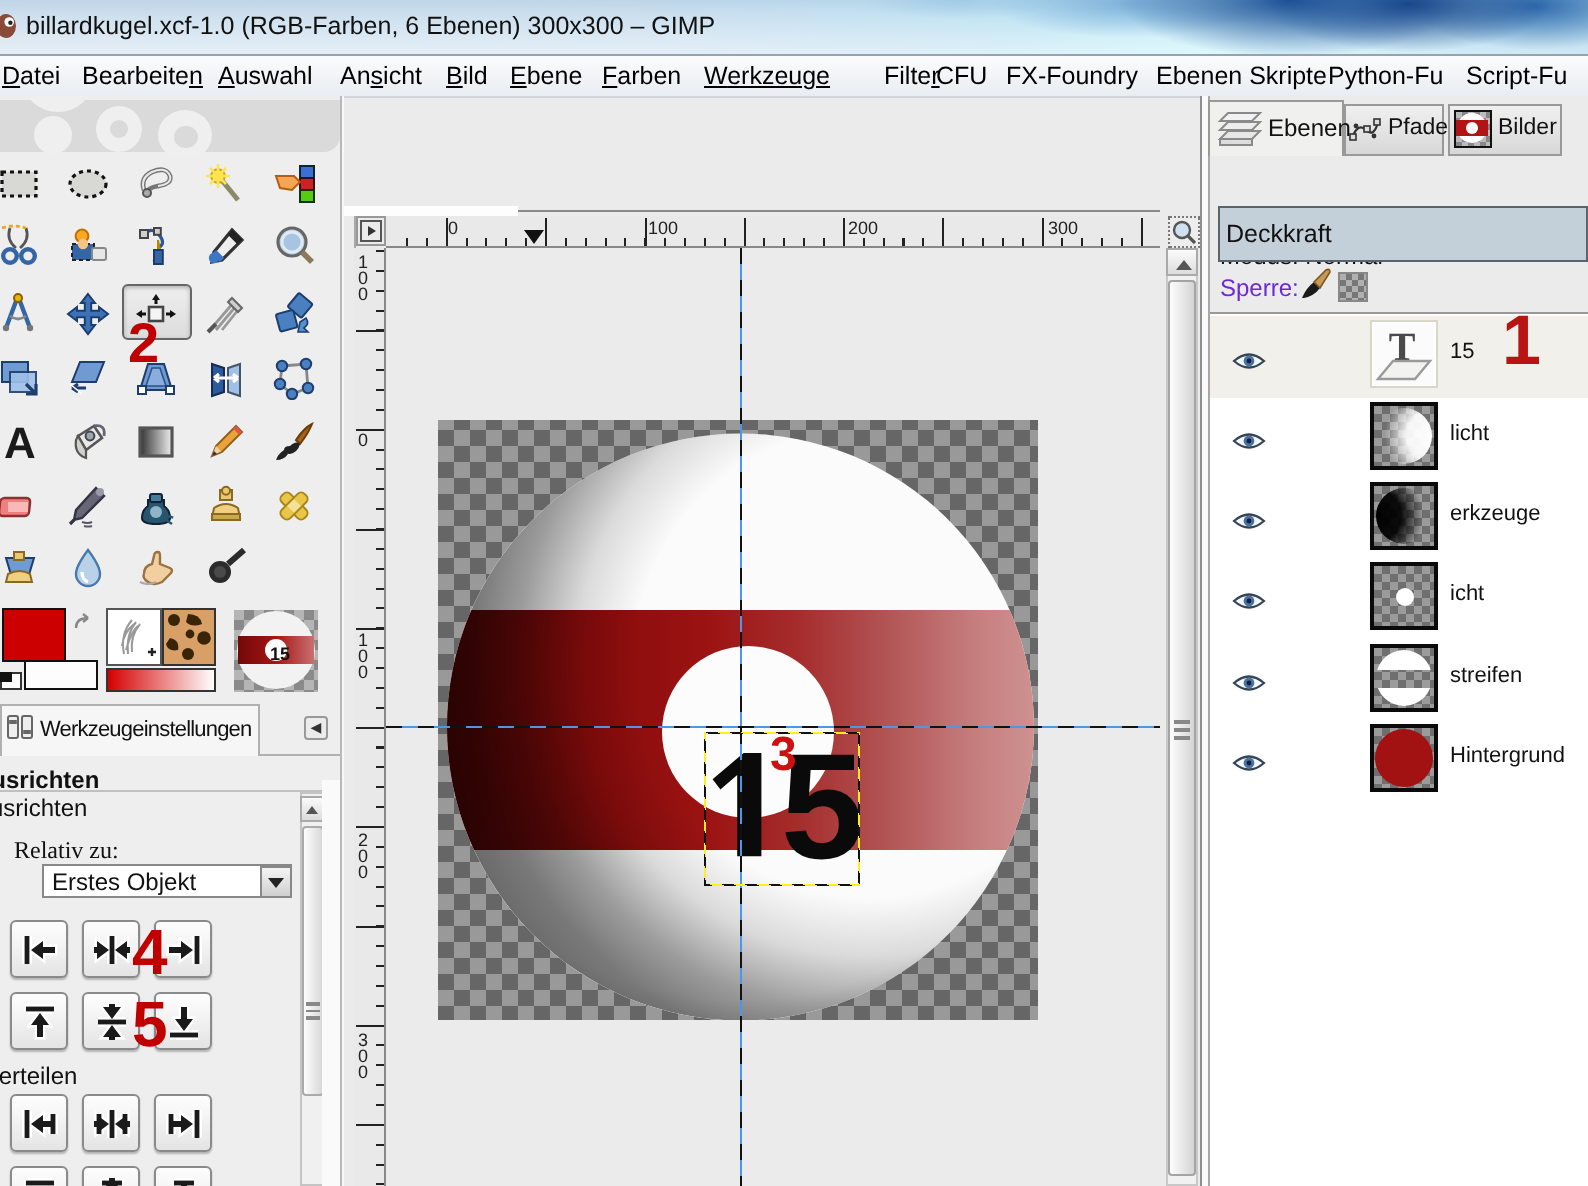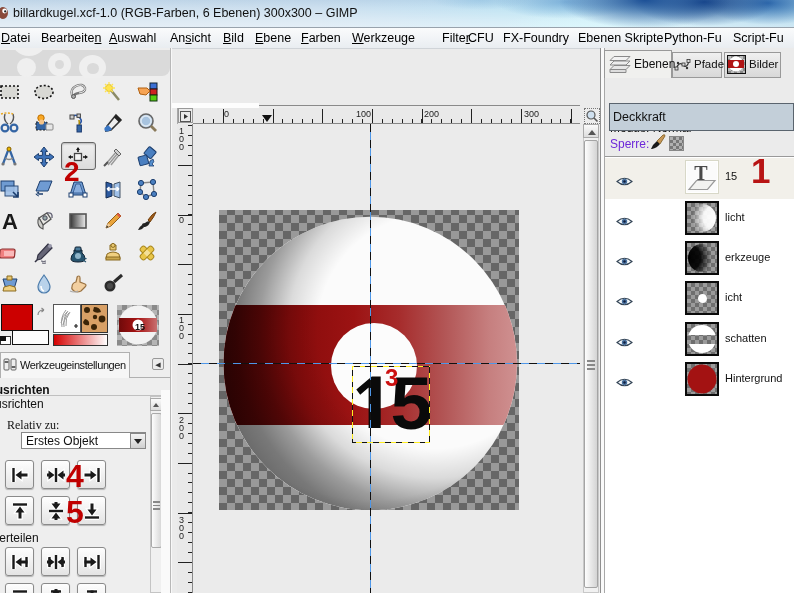--- a/index.html
+++ b/index.html
@@ -14,21 +14,21 @@
     </svg></div>
 <div style="position:absolute;left:13px;top:6px;width:560px;height:17px;font-size:12.5px;color:#111;">billardkugel.xcf-1.0 (RGB-Farben, 6 Ebenen) 300x300 – GIMP</div>
 <div style="position:absolute;left:0px;top:28px;width:794px;height:21px;background:linear-gradient(#fafbfc,#e9edf1);border-bottom:1px solid #d0d4d8;"></div>
 <div class="mi" style="left:1px;top:31px;"><u>D</u>atei</div>
 <div class="mi" style="left:41px;top:31px;">Bearbeite<u>n</u></div>
 <div class="mi" style="left:109px;top:31px;"><u>A</u>uswahl</div>
 <div class="mi" style="left:170px;top:31px;">An<u>s</u>icht</div>
 <div class="mi" style="left:223px;top:31px;"><u>B</u>ild</div>
 <div class="mi" style="left:255px;top:31px;"><u>E</u>bene</div>
 <div class="mi" style="left:301px;top:31px;"><u>F</u>arben</div>
-<div class="mi" style="left:352px;top:31px;"><u>W</u>erkzeuge</div>
+<div class="mi" style="left:352px;top:31px;text-decoration:underline;"><u>W</u>erkzeuge</div>
 <div class="mi" style="left:442px;top:31px;">Filte<u>r</u></div>
 <div class="mi" style="left:468px;top:31px;">CFU</div>
 <div class="mi" style="left:503px;top:31px;">FX-Foundry</div>
 <div class="mi" style="left:578px;top:31px;">Ebenen Skripte</div>
 <div class="mi" style="left:664px;top:31px;">Python-Fu</div>
 <div class="mi" style="left:733px;top:31px;">Script-Fu</div>
 <div style="position:absolute;left:0px;top:48px;width:170px;height:545px;background:#eeeeee;"></div>
 <div style="position:absolute;left:0px;top:48px;width:170px;height:30px;overflow:hidden;">
     <div style="position:absolute;left:0;top:0;width:170px;height:30px;">
       <div style="position:absolute;left:0px;top:2px;width:170px;height:26px;background:#dadada;border-radius:0 0 8px 0;"></div>
@@ -419,21 +419,21 @@
 <div style="position:absolute;left:171px;top:48px;width:1px;height:545px;background:#f8f8f8;"></div>
 <div style="position:absolute;left:177px;top:104px;width:1px;height:489px;background:#a8a8a8;"></div>
 <div style="position:absolute;left:172px;top:103px;width:87px;height:5px;background:#fdfdfd;"></div>
 <div style="position:absolute;left:259px;top:104.5px;width:321px;height:1.5px;background:#8a8a8a;"></div>
 <div style="position:absolute;left:178px;top:108px;width:15px;height:15px;background:#ebebeb;border:1px solid #999;"><svg width="13" height="13" viewBox="0 0 13 13">
       <rect x="1.5" y="1.5" width="10" height="10" fill="none" stroke="#555"></rect>
       <path d="M5 4 L9 6.5 L5 9 Z" fill="#333"></path>
     </svg></div>
 <div style="position:absolute;left:193px;top:108px;width:387px;height:16px;background:#e9e9e9;border-bottom:1px solid #888;background-image:repeating-linear-gradient(90deg, #222 0 1px, transparent 1px 49.65px),repeating-linear-gradient(90deg, #222 0 1px, transparent 1px 9.93px);background-size:387px 14px,387px 4px;background-repeat:no-repeat;background-position:29.50px 1px,9.64px 11px;"></div>
 <div style="position:absolute;left:224.0px;top:108.5px;width:30px;height:9px;font-size:9px;color:#222;">0</div>
-<div style="position:absolute;left:324.0px;top:108.5px;width:30px;height:9px;font-size:9px;color:#222;margin-left:32px;">100</div>
+<div style="position:absolute;left:324.0px;top:108.5px;width:30px;height:9px;font-size:9px;color:#222;">100</div>
 <div style="position:absolute;left:424.0px;top:108.5px;width:30px;height:9px;font-size:9px;color:#222;">200</div>
 <div style="position:absolute;left:524.0px;top:108.5px;width:30px;height:9px;font-size:9px;color:#222;">300</div>
 <div style="position:absolute;left:261.5px;top:115px;width:0px;height:0px;border-left:5px solid transparent;border-right:5px solid transparent;border-top:7px solid #111;"></div>
 <div style="position:absolute;left:177px;top:124px;width:16px;height:469px;background:#e9e9e9;border-right:1px solid #888;background-image:repeating-linear-gradient(180deg, #222 0 1px, transparent 1px 49.65px),repeating-linear-gradient(180deg, #222 0 1px, transparent 1px 9.93px);background-size:14px 469px,4px 469px;background-repeat:no-repeat;background-position:1px 40.85px,11px 1.13px;"></div>
 <div style="position:absolute;left:179px;top:126.5px;width:8px;height:30px;font-size:9px;line-height:8px;color:#222;">1<br>0<br>0</div>
 <div style="position:absolute;left:179px;top:216.0px;width:8px;height:30px;font-size:9px;line-height:8px;color:#222;">0</div>
 <div style="position:absolute;left:179px;top:316.0px;width:8px;height:30px;font-size:9px;line-height:8px;color:#222;">1<br>0<br>0</div>
 <div style="position:absolute;left:179px;top:416.0px;width:8px;height:30px;font-size:9px;line-height:8px;color:#222;">2<br>0<br>0</div>
 <div style="position:absolute;left:179px;top:516.0px;width:8px;height:30px;font-size:9px;line-height:8px;color:#222;">3<br>0<br>0</div>
 <div style="position:absolute;left:219px;top:210px;width:300px;height:300px;background-color:#999999;background-image:linear-gradient(45deg,#666666 25%,transparent 25%,transparent 75%,#666666 75%),linear-gradient(45deg,#666666 25%,transparent 25%,transparent 75%,#666666 75%);background-size:16px 16px;background-position:0 0,8px 8px;background-position:0 -3px,8px 5px;"></div>
@@ -605,21 +605,21 @@
     </svg></div>
 <div style="position:absolute;left:685px;top:321.7px;width:34px;height:34px;border:2px solid #0a0a0a;background-color:#9b9b9b;background-image:linear-gradient(45deg,#6f6f6f 25%,transparent 25%,transparent 75%,#6f6f6f 75%),linear-gradient(45deg,#6f6f6f 25%,transparent 25%,transparent 75%,#6f6f6f 75%);background-size:8px 8px;background-position:0 0,4px 4px;"><svg width="30" height="30" viewBox="0 0 30 30">
       <defs>
         <mask id="mst">
           <rect width="30" height="30" fill="#fff"></rect>
           <rect y="11" width="30" height="9" fill="#000"></rect>
         </mask>
       </defs>
       <circle cx="15" cy="15" r="14" fill="#fff" mask="url(#mst)"></circle>
     </svg></div>
-<div style="position:absolute;left:725px;top:331.7px;width:70px;height:13px;font-size:11px;color:#111;">schatten</div>
+<div style="position:absolute;left:725px;top:331.7px;width:70px;height:13px;font-size:11px;color:#111;">streifen</div>
 <div style="position:absolute;left:616px;top:374.0px;width:18px;height:12px;"><svg width="17" height="11" viewBox="0 0 17 11">
       <path d="M1 5.5 Q8.5 -1 16 5.5 Q8.5 12 1 5.5 Z" fill="#f4f8fb" stroke="#345" stroke-width="1.1"></path>
       <circle cx="8.5" cy="5.5" r="2.7" fill="#4a72a0"></circle>
       <circle cx="8.5" cy="5.5" r="1.2" fill="#102040"></circle>
     </svg></div>
 <div style="position:absolute;left:685px;top:362.0px;width:34px;height:34px;border:2px solid #0a0a0a;background-color:#9b9b9b;background-image:linear-gradient(45deg,#6f6f6f 25%,transparent 25%,transparent 75%,#6f6f6f 75%),linear-gradient(45deg,#6f6f6f 25%,transparent 25%,transparent 75%,#6f6f6f 75%);background-size:8px 8px;background-position:0 0,4px 4px;"><svg width="30" height="30" viewBox="0 0 30 30">
       <circle cx="15" cy="15" r="14.5" fill="#a31212"></circle>
     </svg></div>
 <div style="position:absolute;left:725px;top:372.0px;width:70px;height:13px;font-size:11px;color:#111;">Hintergrund</div>
 <div class="red" style="left:751px;top:151px;font-size:35px;color:#b81414;">1</div>

